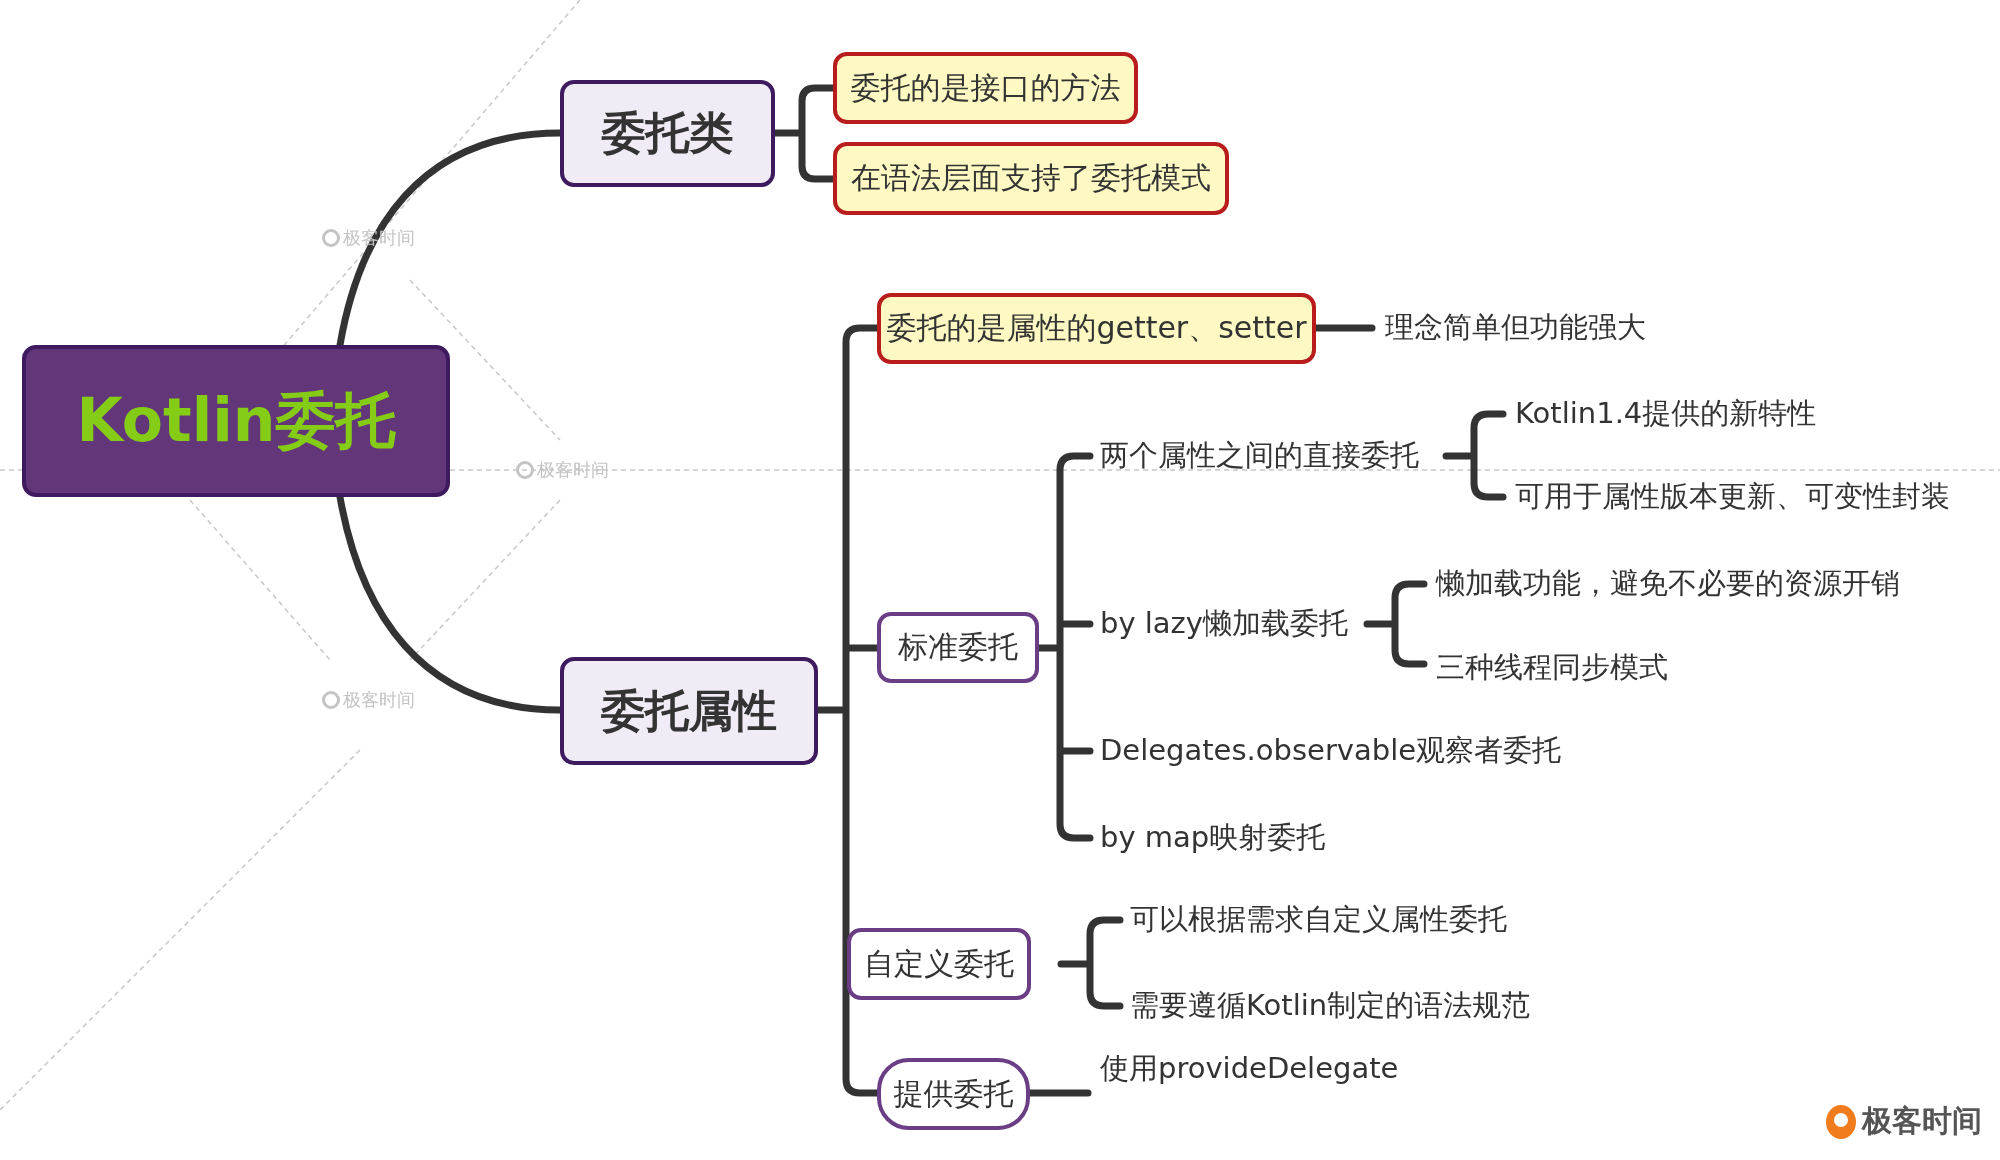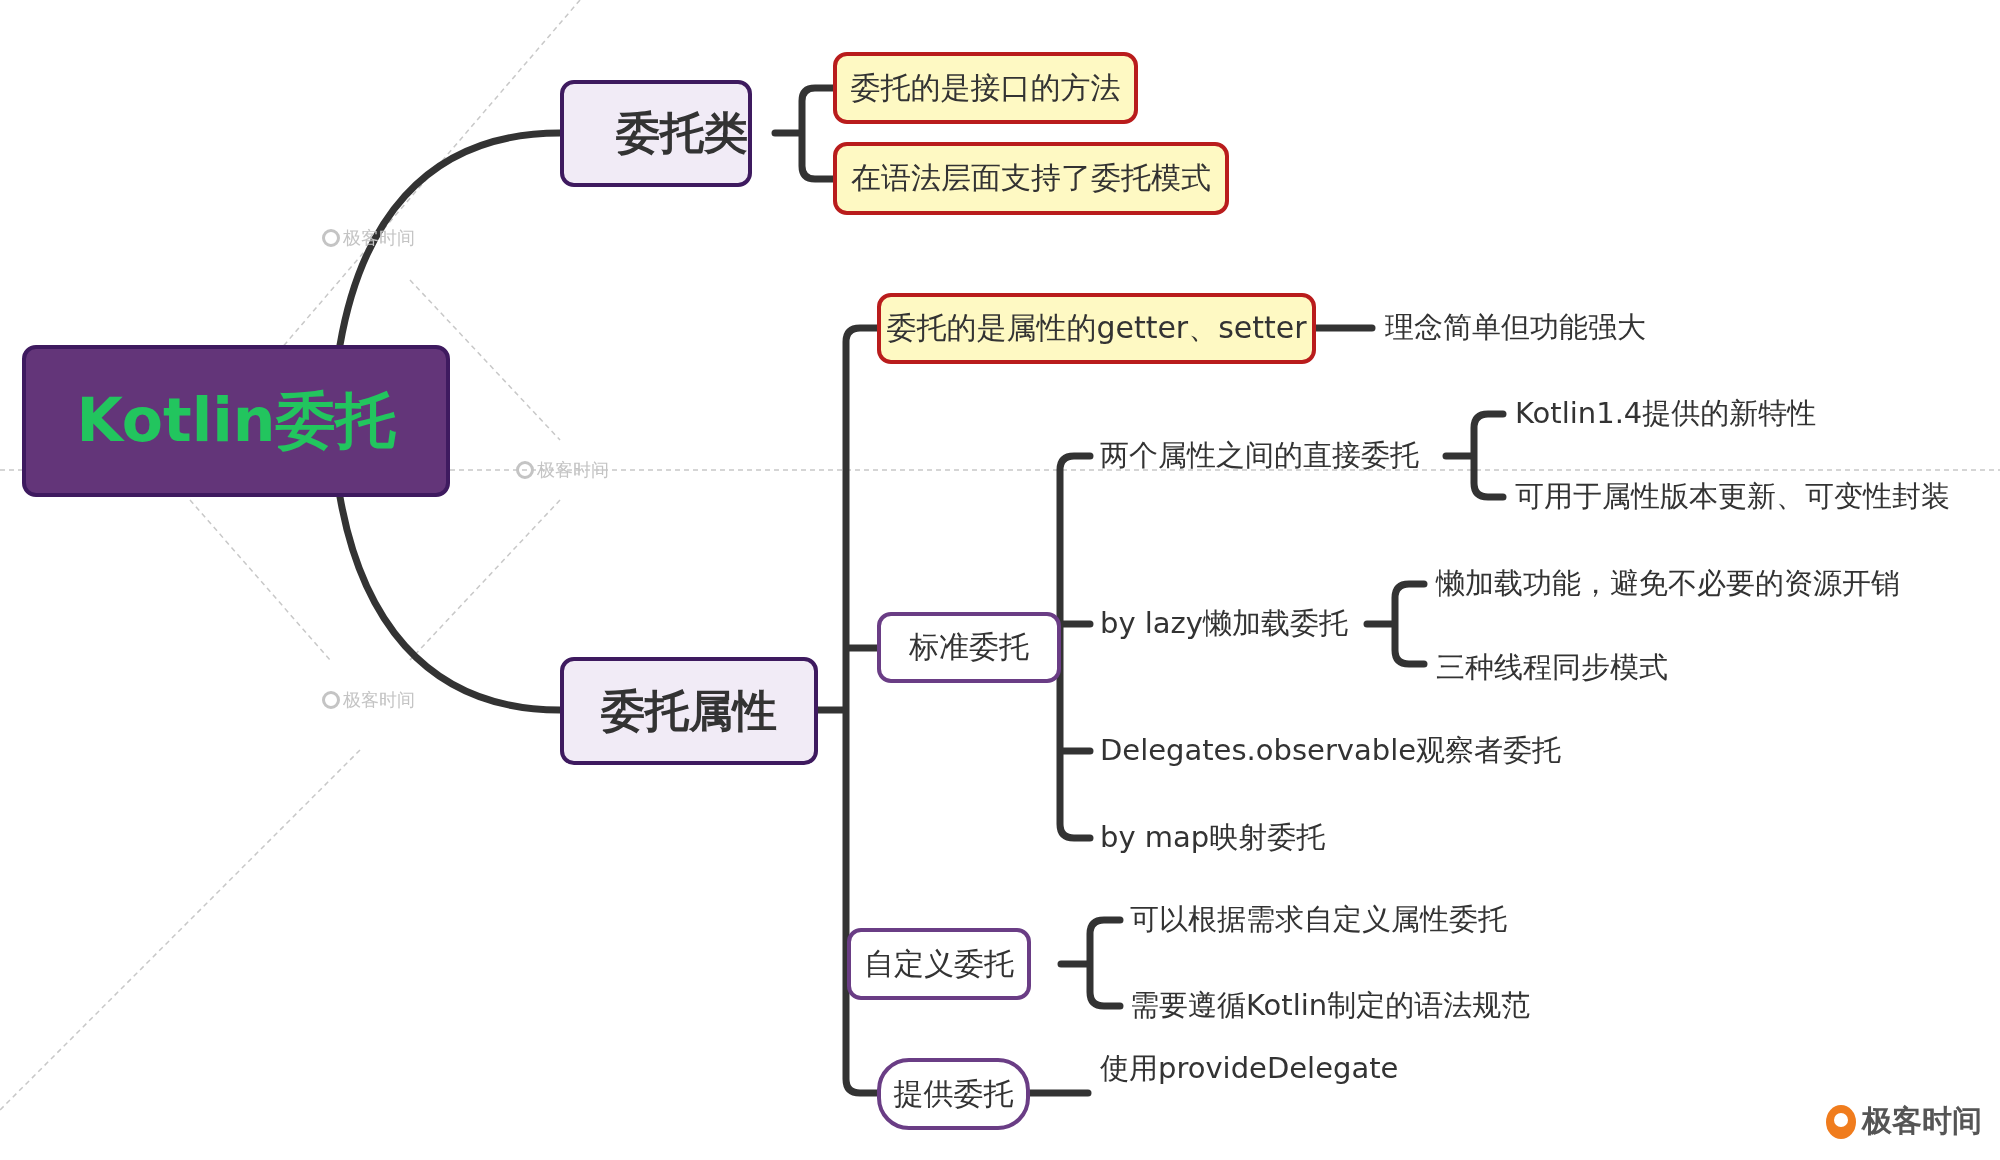--- a/index.html
+++ b/index.html
@@ -1,21 +1,21 @@
 <!DOCTYPE html>
 <html><head>
 <meta charset="utf-8">
 <style>
   html, body { margin: 0; padding: 0; background: #ffffff; }
   body { width: 2000px; height: 1160px; position: relative; overflow: hidden;
          font-family: "DejaVu Sans", "Liberation Sans", sans-serif; color: #333333; }
   svg.links { position: absolute; left: 0; top: 0; width: 2000px; height: 1160px; }
   .node { position: absolute; box-sizing: border-box; display: flex; align-items: center;
           justify-content: center; white-space: nowrap; }
-  .root { background: #633579; border: 4px solid #3e1a5f; border-radius: 14px; color: #22c55e;
+  .root { background: #633579; border: 4px solid #3e1a5f; border-radius: 14px; color: #84cc16;
           font-size: 60px; font-weight: bold; }
   .main { background: #f1ebf6; border: 4px solid #3e1a5f; border-radius: 14px; color: #333333;
           font-size: 44px; font-weight: bold; }
   .sub { background: #fef9c3; border: 4px solid #b91c1c; border-radius: 14px; color: #333333;
          font-size: 30px; }
   .sub2 { background: #ffffff; border: 4px solid #6a3d85; border-radius: 14px; color: #333333;
           font-size: 30px; }
   .leaf { position: absolute; white-space: nowrap; font-size: 29px; color: #333333;
           transform: translateY(-50%); }
   .wm { position: absolute; font-size: 18px; color: #c4c4c4; white-space: nowrap;
@@ -73,40 +73,40 @@
   </div>
 <div class="wm" style="left:322px; top:700px;">
     <span class="dot"></span>
     <span>极客时间</span>
   </div>
 
 <div class="node root" style="left:22px; top:345px; width:428px; height:152px;">
   <span>Kotlin委托</span>
 </div>
 
-<div class="node main" style="left:560px; top:80px; width:192px; height:107px;justify-content:flex-end;">
+<div class="node main" style="left:560px; top:80px; width:215px; height:107px;">
   <span>委托类</span>
 </div>
 <div class="node main" style="left:560px; top:657px; width:258px; height:108px;">
   <span>委托属性</span>
 </div>
 
 <div class="node sub" style="left:833px; top:52px; width:305px; height:72px;">
   <span>委托的是接口的方法</span>
 </div>
 <div class="node sub" style="left:833px; top:142px; width:396px; height:73px;">
   <span>在语法层面支持了委托模式</span>
 </div>
 
 <div class="node sub" style="left:877px; top:293px; width:439px; height:71px;">
   <span>委托的是属性的getter、setter</span>
 </div>
 <div class="leaf" style="left:1385px; top:328px;">理念简单但功能强大</div>
 
-<div class="node sub2" style="left:877px; top:612px; width:184px; height:71px;">
+<div class="node sub2" style="left:877px; top:612px; width:162px; height:71px;">
   <span>标准委托</span>
 </div>
 <div class="leaf" style="left:1100px; top:456px;">两个属性之间的直接委托</div>
 <div class="leaf" style="left:1515px; top:414px;">Kotlin1.4提供的新特性</div>
 <div class="leaf" style="left:1515px; top:497px;">可用于属性版本更新、可变性封装</div>
 <div class="leaf" style="left:1100px; top:624px;">by lazy懒加载委托</div>
 <div class="leaf" style="left:1436px; top:584px;">懒加载功能，避免不必要的资源开销</div>
 <div class="leaf" style="left:1436px; top:668px;text-align:right;">三种线程同步模式</div>
 <div class="leaf" style="left:1100px; top:751px;">Delegates.observable观察者委托</div>
 <div class="leaf" style="left:1100px; top:838px;">by map映射委托</div>

